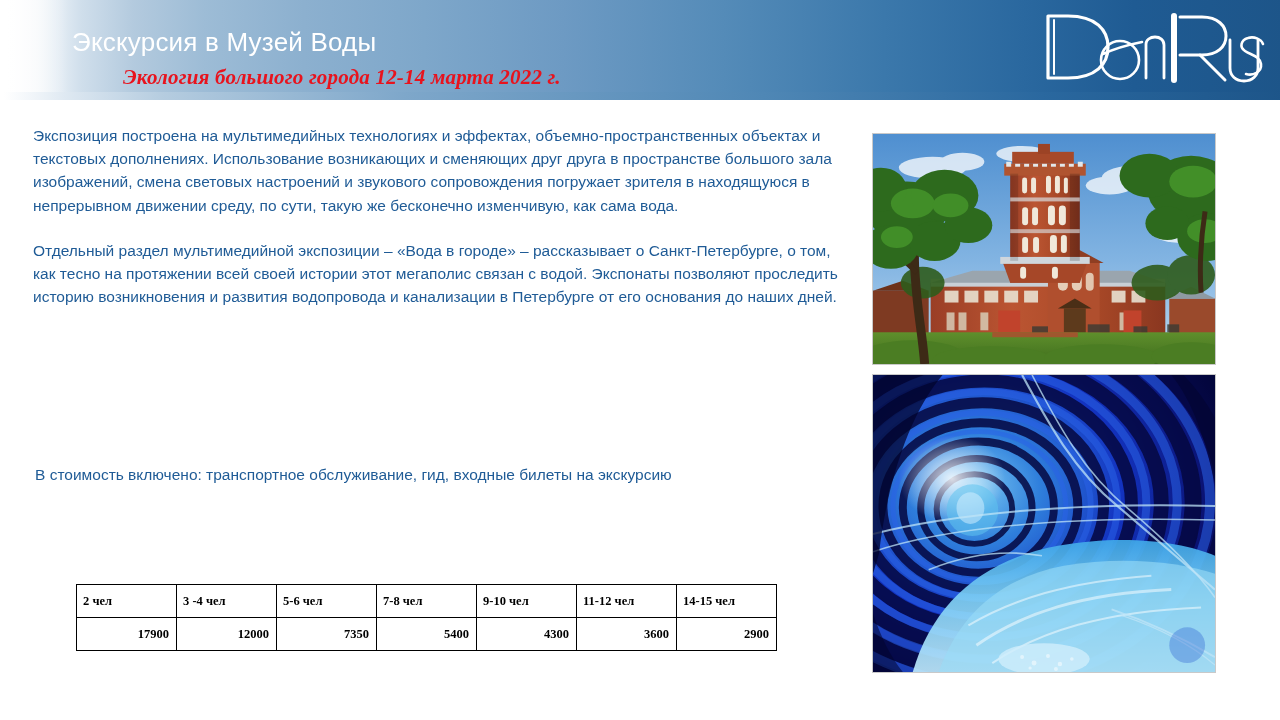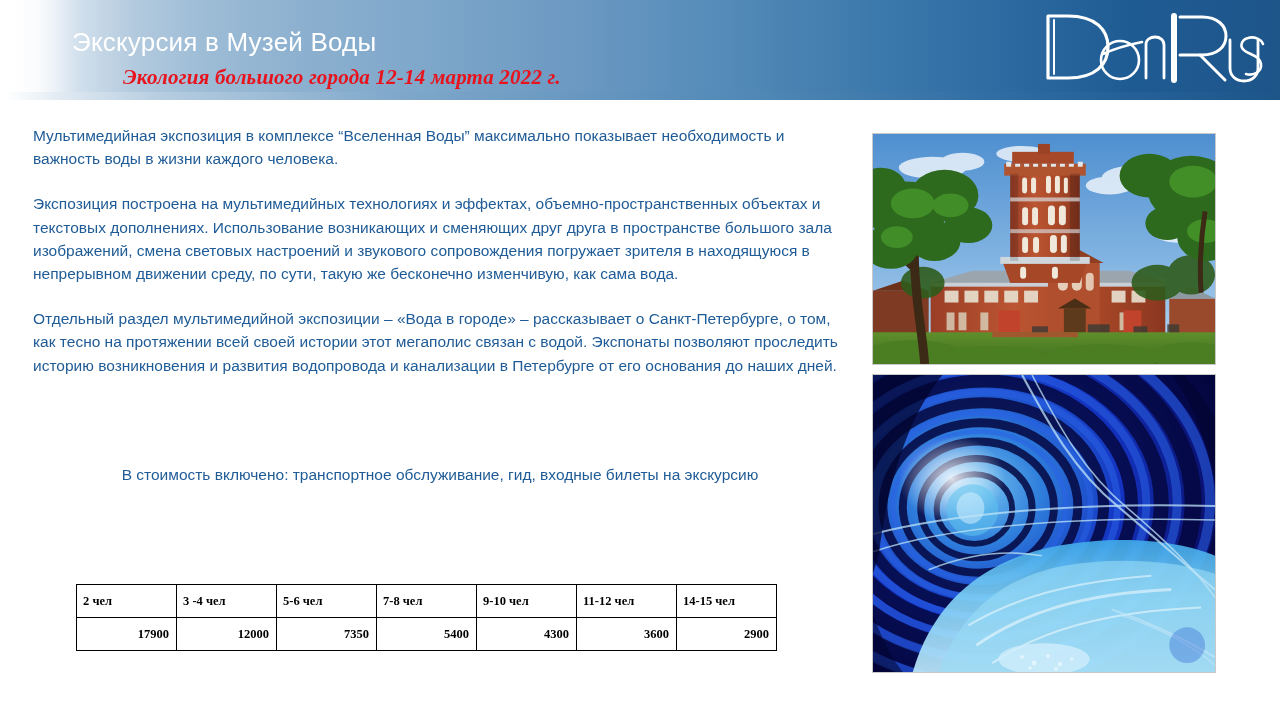--- a/index.html
+++ b/index.html
@@ -120,21 +120,20 @@
   .included {
     position: absolute;
     left: 35px;
     top: 463px;
     width: 810px;
     color: #1f5b96;
     font-size: 15.5px;
     line-height: 23px;
     font-family: "Liberation Sans", sans-serif;
     white-space: nowrap;
-    text-align: center;
   }
 
   
   .price-table {
     position: absolute;
     left: 76px;
     top: 584px;
     border-collapse: collapse;
     font-family: "Liberation Serif", serif;
     font-weight: bold;
@@ -210,21 +209,20 @@
 
         <path d="M231 38 C229 33 222 30 216 32 C209 34 207 41 213 45 C219 49 228 50 229 58 C230 66 221 70 214 68" stroke-width="2.6" transform="translate(-2,0)"></path>
       </g>
     </svg>
   </div>
 
   <div class="header-bottomstrip"></div>
 </div>
 
 <div class="content">
-  <p class="para">Мультимедийная экспозиция в комплексе “Вселенная Воды” максимально показывает необходимость и важность воды в жизни каждого человека.</p>
   <p class="para">Экспозиция построена на мультимедийных технологиях и эффектах, объемно-пространственных объектах и текстовых дополнениях. Использование возникающих и сменяющих друг друга в пространстве большого зала изображений, смена световых настроений и звукового сопровождения погружает зрителя в находящуюся в непрерывном движении среду, по сути, такую же бесконечно изменчивую, как сама вода.</p>
   <p class="para">Отдельный раздел мультимедийной экспозиции – «Вода в городе» – рассказывает о Санкт-Петербурге, о том, как тесно на протяжении всей своей истории этот мегаполис связан с водой. Экспонаты позволяют проследить историю возникновения и развития водопровода и канализации в Петербурге от его основания до наших дней.</p>
 </div>
 
 <div class="included"> В стоимость включено: транспортное обслуживание, гид, входные билеты на экскурсию</div>
 
 <table class="price-table">
   <tbody>
     <tr>
       <td class="th-cell">2 чел</td>

